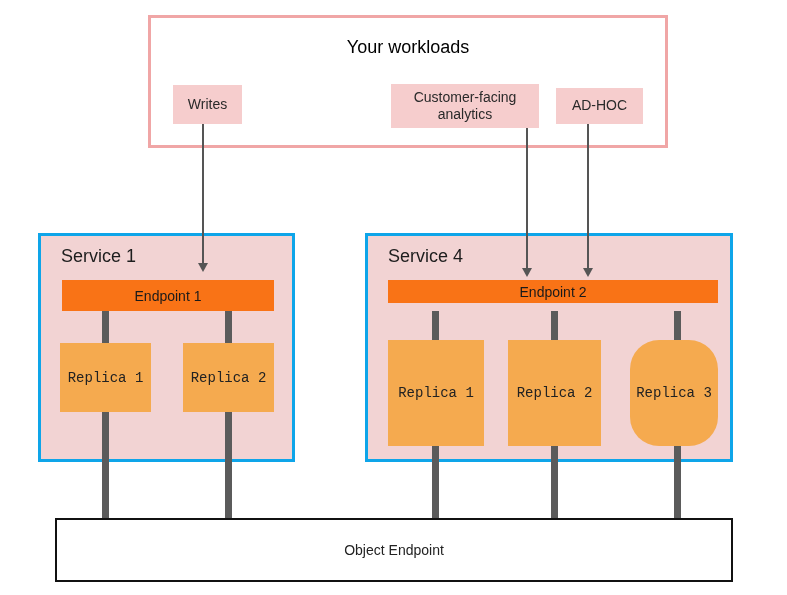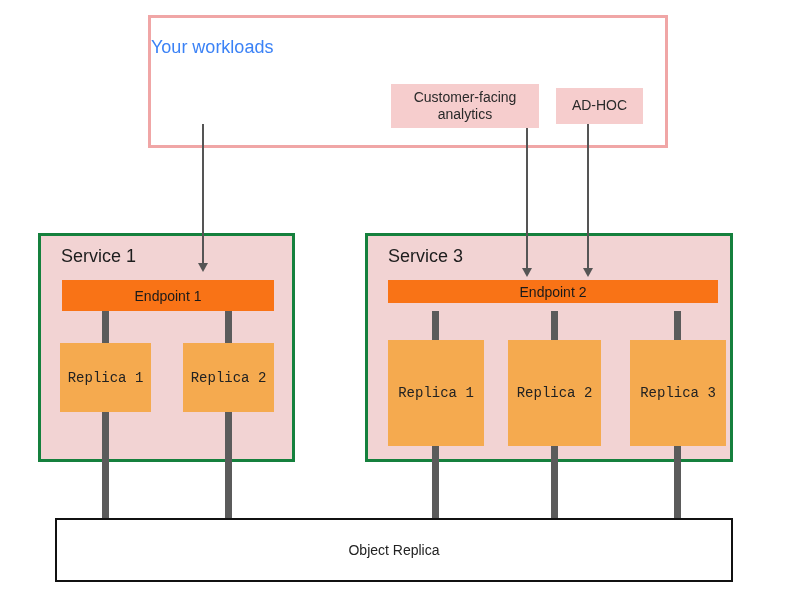--- a/index.html
+++ b/index.html
@@ -22,23 +22,23 @@
     position: absolute;
     left: 148px; top: 15px;
     width: 520px; height: 133px;
     background: #ffffff;
     border: 3px solid #f0a6a6;
     box-sizing: border-box;
   }
   .workloads-title {
     position: absolute;
     left: 0; right: 0; top: 19px;
-    text-align: left;
+    text-align: center;
     font-size: 18px;
-    color: #3b82f6;
+    color: #000000;
   }
   .wl-item {
     position: absolute;
     background: #f6cdcd;
     color: #2a2a2a;
     font-size: 14px;
     display: flex;
     align-items: center;
     justify-content: center;
     text-align: center;
@@ -64,21 +64,21 @@
     border-top: 9px solid #555555;
   }
   .arrow-1 { left: 202px; top: 124px; height: 139px; }
   .arrow-2 { left: 526px; top: 128px; height: 140px; }
   .arrow-3 { left: 587px; top: 124px; height: 144px; }
 
   
   .service {
     position: absolute;
     background: #f2d3d3;
-    border: 3px solid #15803d;
+    border: 3px solid #0ea5e9;
     box-sizing: border-box;
     text-align: center;
   }
   .service-1 { left: 38px;  top: 233px; width: 257px; height: 229px; }
   .service-2 { left: 365px; top: 233px; width: 368px; height: 229px; }
   .service-title {
     position: absolute;
     left: 20px; top: 10px;
     font-size: 18px;
     color: #1d1d1d;
@@ -103,21 +103,21 @@
     display: flex;
     align-items: center;
     justify-content: center;
     z-index: 2;
     font-family: Liberation Mono, monospace;
   }
   .s1-r1 { left: 19px;  top: 107px; width: 91px; height: 69px; }
   .s1-r2 { left: 142px; top: 107px; width: 91px; height: 69px; }
   .s2-r1 { left: 20px;  top: 104px; width: 96px; height: 106px; }
   .s2-r2 { left: 140px; top: 104px; width: 93px; height: 106px; }
-  .s2-r3 { left: 262px; top: 104px; width: 96px; height: 106px; }
+  .s2-r3 { left: 262px; top: 104px; width: 88px; height: 106px; border-radius: 29px; }
 
   
   .pipe {
     position: absolute;
     top: 311px;
     width: 7px;
     height: 207px;
     background: #5b5b5b;
     z-index: 1;
   }
@@ -143,33 +143,34 @@
     z-index: 2;
   }
 </style>
 </head>
 <body>
 
 <div class="canvas">
 
   <div class="workloads-box">
     <div class="workloads-title">Your workloads</div>
+    <div class="wl-item wl-writes">Writes</div>
     <div class="wl-item wl-adhoc">AD-HOC</div>
     <div class="wl-item wl-analytics">Customer-facing analytics</div>
   </div>
 
   <div class="service service-1">
     <div class="service-title">Service 1</div>
     <div class="endpoint">Endpoint 1</div>
     <div class="replica s1-r1">Replica 1</div>
     <div class="replica s1-r2">Replica 2</div>
   </div>
 
   <div class="service service-2">
-    <div class="service-title">Service 3</div>
+    <div class="service-title">Service 4</div>
     <div class="endpoint">Endpoint 2</div>
     <div class="replica s2-r1">Replica 1</div>
     <div class="replica s2-r2">Replica 2</div>
     <div class="replica s2-r3">Replica 3</div>
   </div>
 
   <div class="pipe pipe-s1-a"></div>
   <div class="pipe pipe-s1-b"></div>
   <div class="pipe pipe-s2-a"></div>
   <div class="pipe pipe-s2-b"></div>
@@ -179,16 +180,16 @@
     <div class="arrowhead"></div>
   </div>
   <div class="arrow arrow-2">
     <div class="arrowhead"></div>
   </div>
   <div class="arrow arrow-3">
     <div class="arrowhead"></div>
   </div>
 
   <div class="storage-box">
-    <span>Object Replica</span>
+    <span>Object Endpoint</span>
   </div>
 
 </div>
 
 </body></html>

